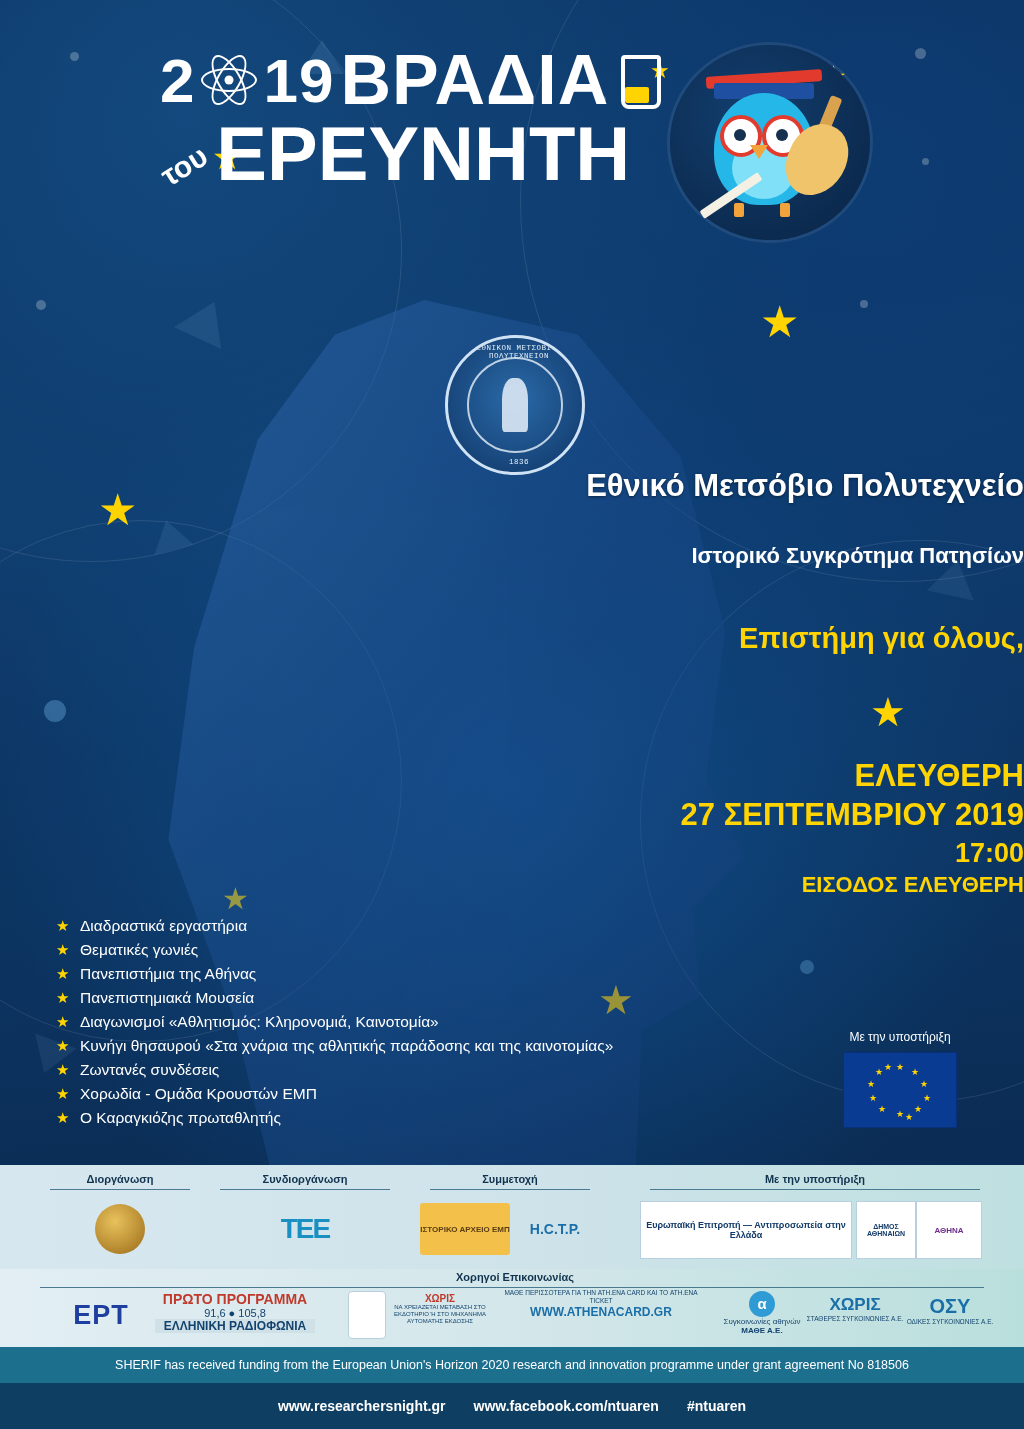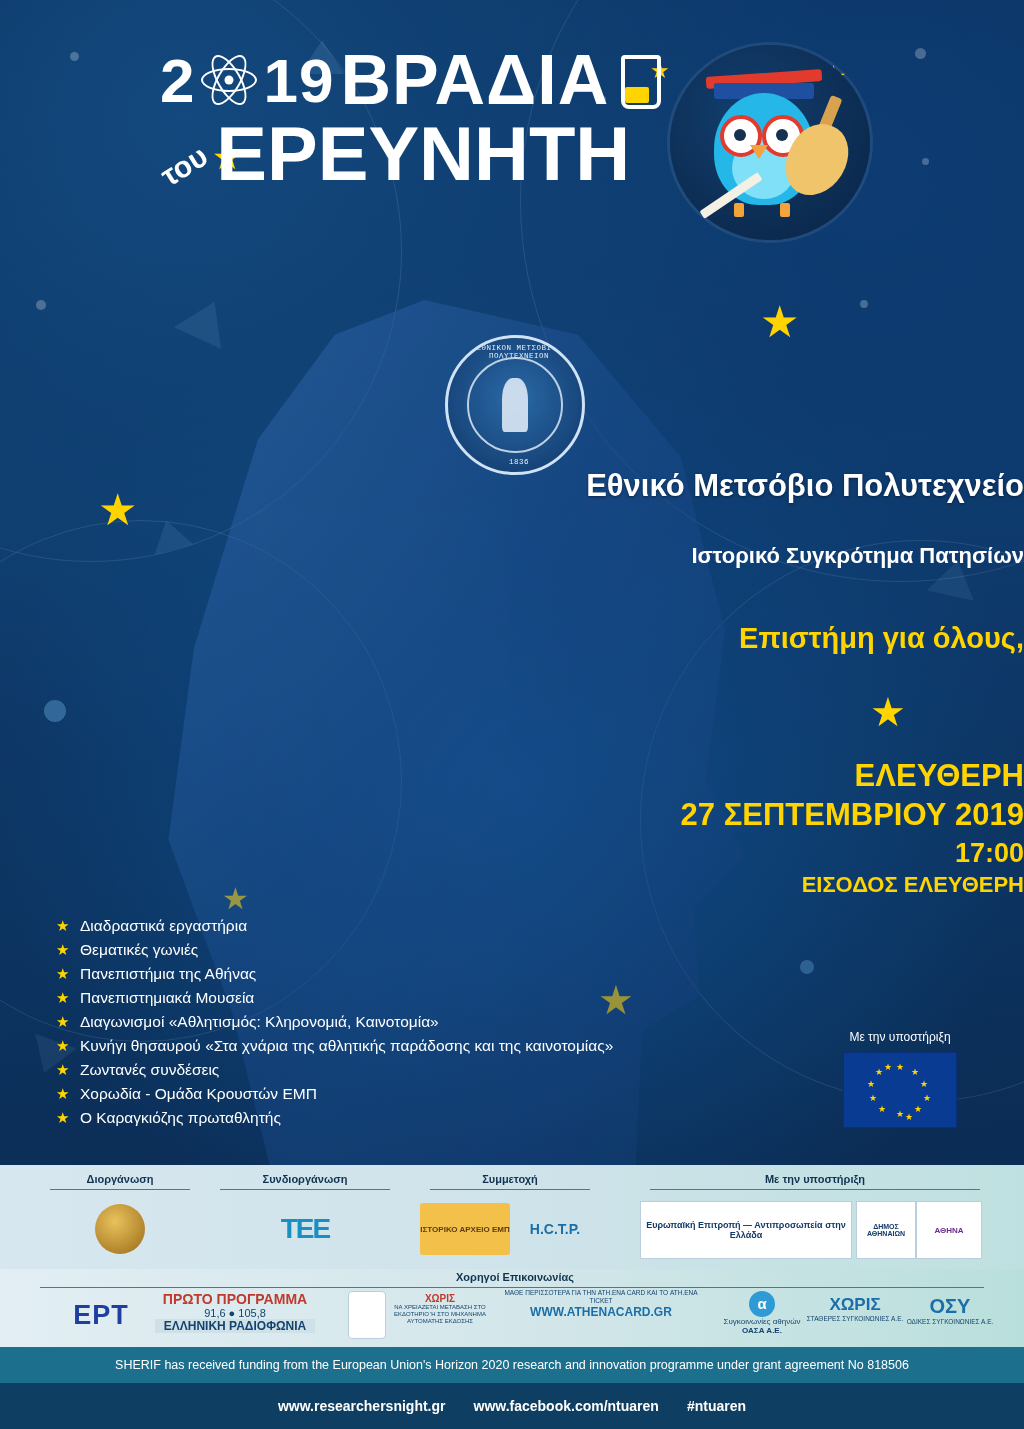--- a/index.html
+++ b/index.html
@@ -286,21 +286,21 @@
     </div>
 
     <div style="position:absolute;left:496px;top:20px;width:210px;text-align:center;">
       <div style="color:#12436e;font-size:6.5px;line-height:8px;">ΜΑΘΕ ΠΕΡΙΣΣΟΤΕΡΑ ΓΙΑ ΤΗΝ ATH.ENA CARD ΚΑΙ ΤΟ ATH.ENA TICKET</div>
       <div style="color:#1a6fa8;font-size:12px;font-weight:700;">WWW.ATHENACARD.GR</div>
     </div>
 
     <div style="position:absolute;left:712px;top:22px;width:100px;text-align:center;">
       <div style="width:26px;height:26px;border-radius:50%;background:#2f9bd4;color:#fff;margin:0 auto;font-weight:700;font-size:15px;line-height:26px;">α</div>
       <div style="color:#12436e;font-size:8px;">Συγκοινωνίες αθηνών</div>
-      <div style="color:#12436e;font-size:8px;font-weight:700;">ΟΑΣΑ Α.Ε.</div>
+      <div style="color:#12436e;font-size:8px;font-weight:700;">ΜΑΘΕ Α.Ε.</div>
     </div>
 
     <div style="position:absolute;left:800px;top:26px;width:110px;text-align:center;">
       <div style="color:#1b6fa8;font-size:17px;font-weight:700;">ΧΩΡΙΣ</div>
       <div style="color:#12436e;font-size:6.5px;">ΣΤΑΘΕΡΕΣ ΣΥΓΚΟΙΝΩΝΙΕΣ Α.Ε.</div>
     </div>
 
     <div style="position:absolute;left:900px;top:26px;width:100px;text-align:center;">
       <div style="color:#1b6fa8;font-size:20px;font-weight:700;">ΟΣΥ</div>
       <div style="color:#12436e;font-size:6.5px;">ΟΔΙΚΕΣ ΣΥΓΚΟΙΝΩΝΙΕΣ Α.Ε.</div>

